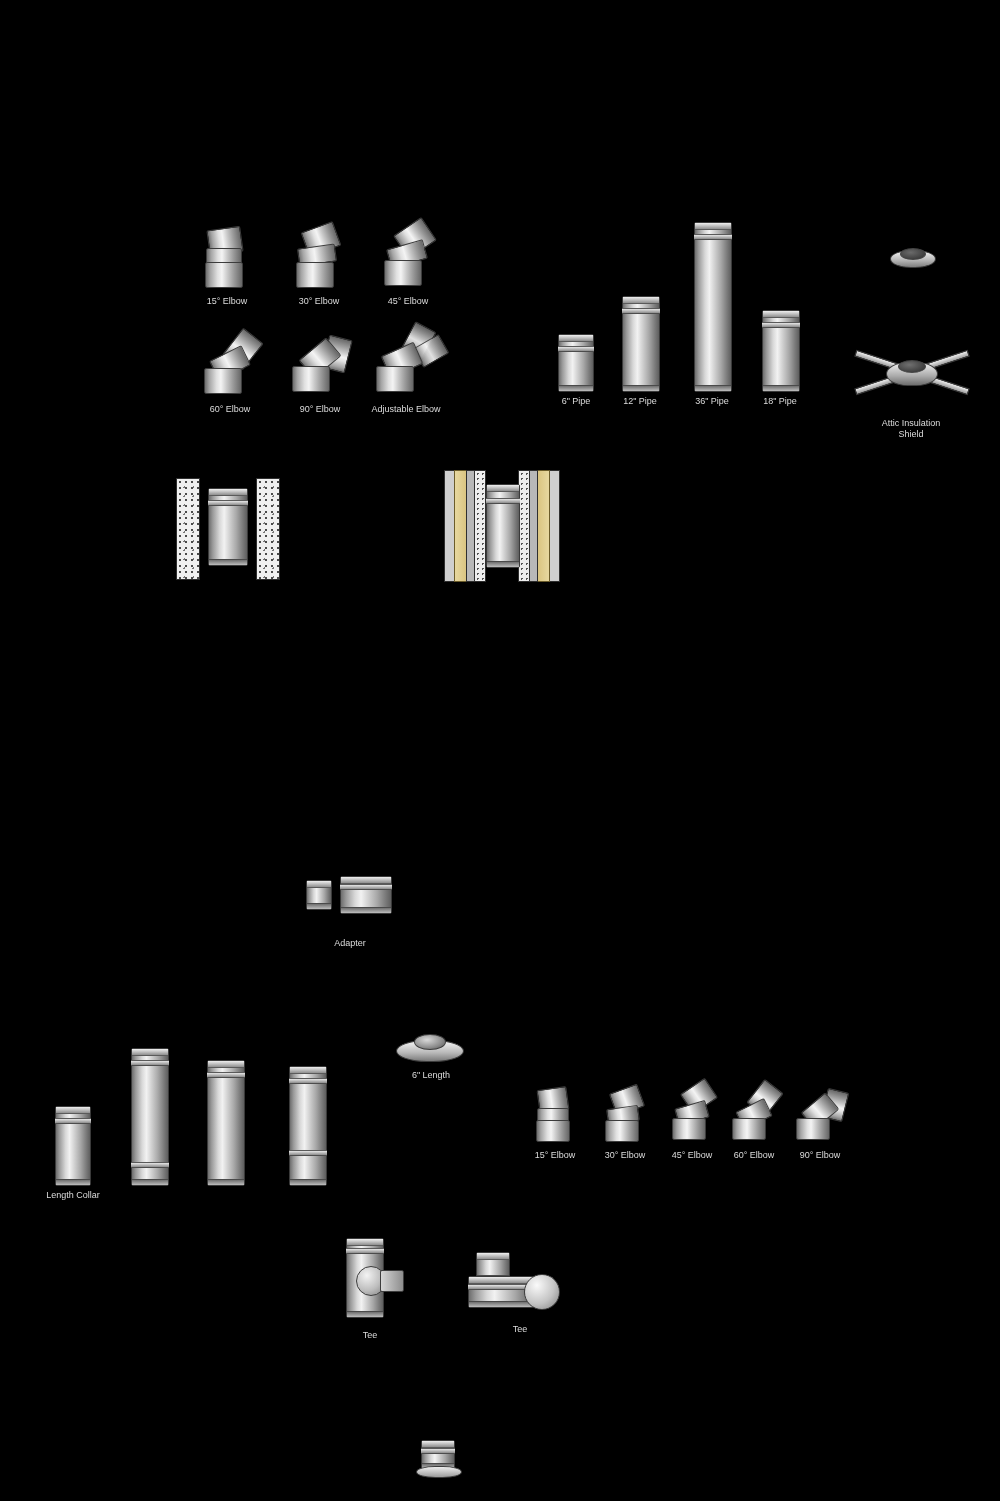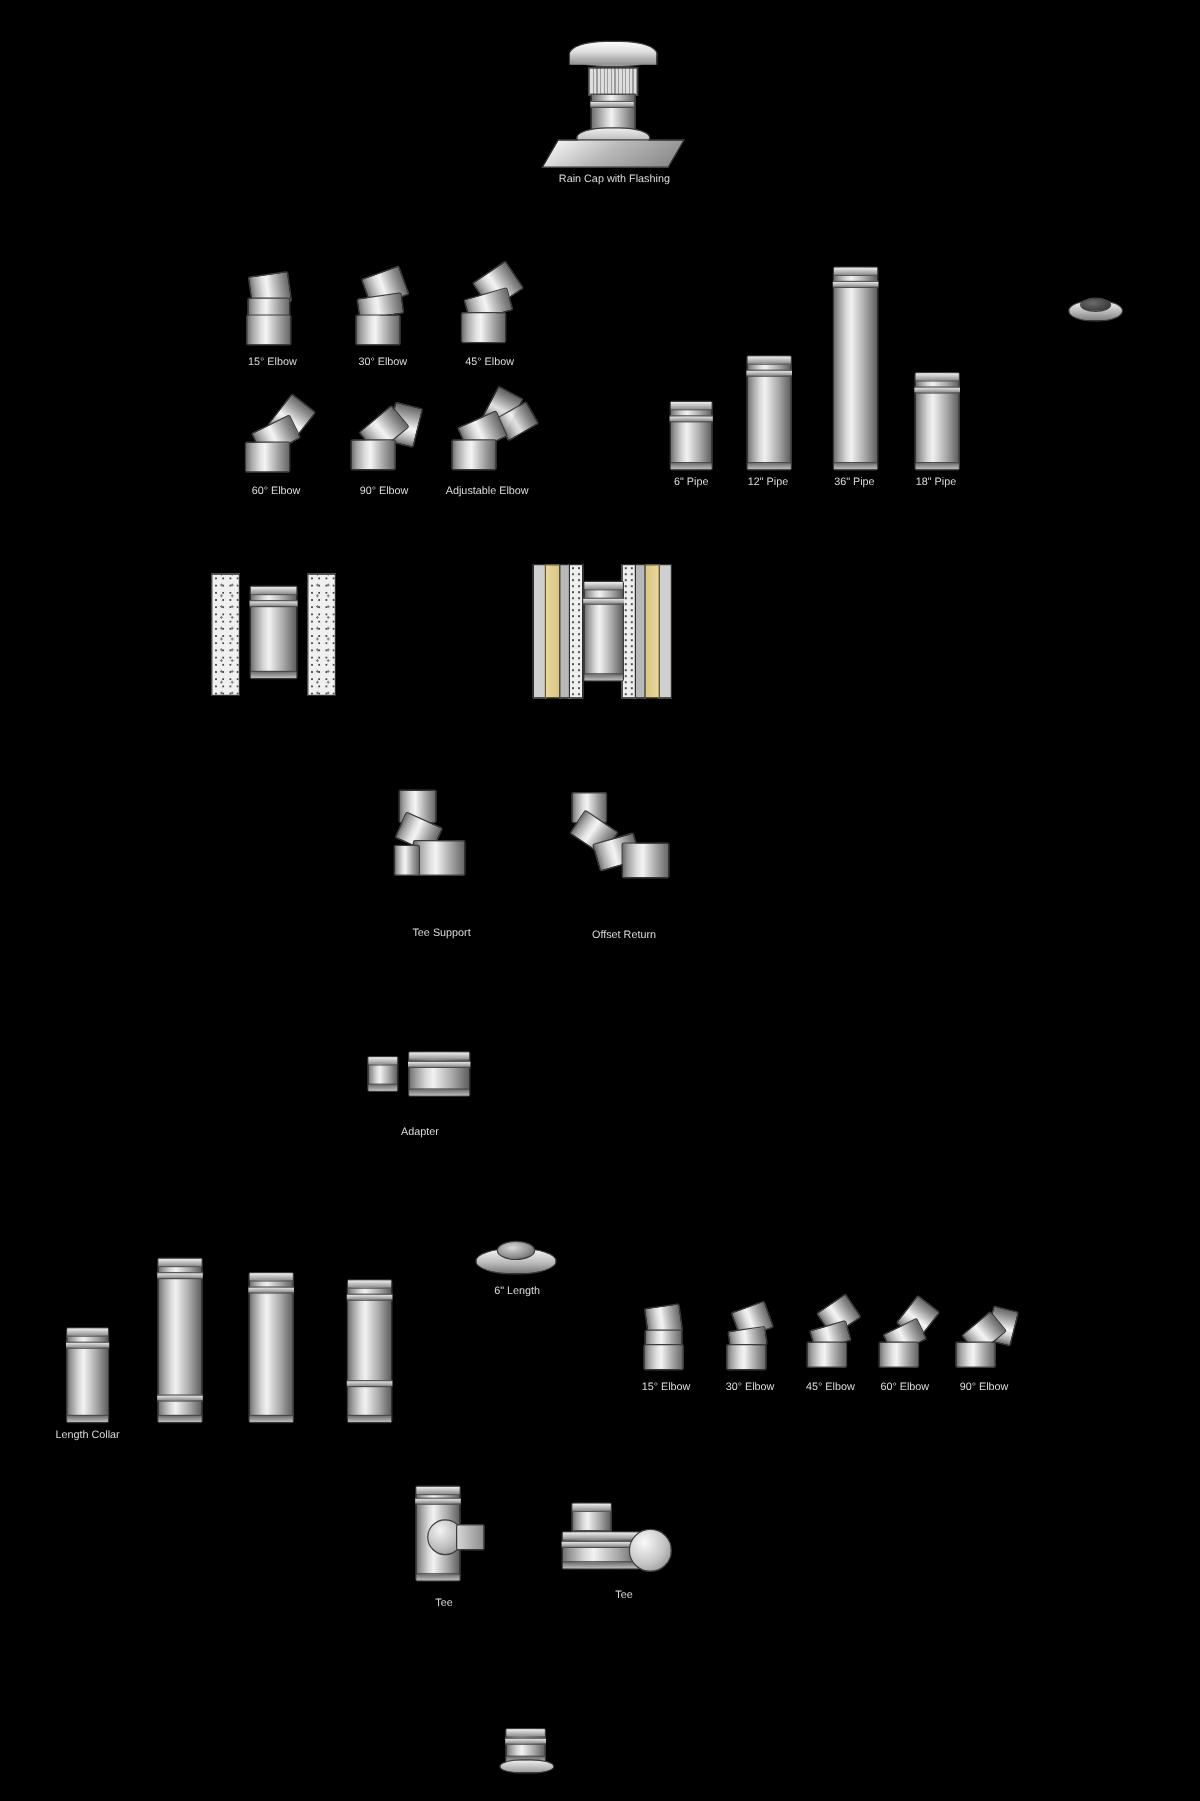--- a/index.html
+++ b/index.html
@@ -33,47 +33,20 @@
                #c8c8c8 60%,#9a9a9a 78%,#666 100%);
     border:1px solid #3c3c3c;border-radius:2px;box-sizing:border-box;}
   .plate{background:linear-gradient(135deg,#f2f2f2,#b9b9b9 45%,#8a8a8a);border:1px solid #3f3f3f;}
   .spk{background:linear-gradient(180deg,#efefef,#9d9d9d);border:1px solid #3d3d3d;}
 </style>
 </head>
 <body>
 
 <div class="stage">
 
-  <div class="item" style="left:452px;top:28px;width:120px;">
-    <div style="position:relative;width:120px;height:112px;">
-
-      <div style="position:absolute;left:22px;top:6px;width:72px;height:20px;border-radius:50%/60%;
-                  background:linear-gradient(180deg,#fbfbfb,#cfcfcf 60%,#9a9a9a);border:1px solid #3d3d3d;"></div>
-      <div style="position:absolute;left:22px;top:16px;width:72px;height:10px;
-                  background:linear-gradient(180deg,#d8d8d8,#8f8f8f);border-left:1px solid #3d3d3d;border-right:1px solid #3d3d3d;"></div>
-
-      <div style="position:absolute;left:38px;top:28px;width:40px;height:22px;
-                  background:repeating-linear-gradient(90deg,#9c9c9c 0 1px,#dedede 1px 3px),
-                             repeating-linear-gradient(0deg,rgba(60,60,60,.5) 0 1px,transparent 1px 3px);
-                  border:1px solid #4a4a4a;"></div>
-
-      <div style="position:absolute;left:40px;top:50px;width:36px;height:34px;
-                  background:linear-gradient(90deg,#6f6f6f,#d5d5d5 35%,#f2f2f2 46%,#a6a6a6 75%,#636363);
-                  border:1px solid #3d3d3d;"></div>
-      <div class="band" style="top:56px;left:40px;width:36px;"></div>
-
-      <div style="position:absolute;left:28px;top:78px;width:60px;height:16px;border-radius:50%/60%;
-                  background:linear-gradient(180deg,#ededed,#a0a0a0);border:1px solid #3d3d3d;"></div>
-
-      <div class="plate" style="position:absolute;left:6px;top:88px;width:104px;height:22px;
-                  transform:skewX(-30deg);"></div>
-    </div>
-    <div class="cap">Rain Cap with
-Flashing</div>
-  </div>
 
   <div class="item" style="left:190px;top:226px;width:74px;">
     <div class="ell" style="width:74px;height:66px;">
       <div class="seg" style="left:18px;top:2px;width:34px;height:26px;transform:rotate(-8deg);"></div>
       <div class="seg" style="left:16px;top:22px;width:36px;height:18px;"></div>
       <div class="seg" style="left:15px;top:36px;width:38px;height:26px;"></div>
     </div>
     <div class="cap">15° Elbow</div>
   </div>
 
@@ -156,20 +129,34 @@
   <div class="item" style="left:884px;top:246px;width:56px;">
     <div style="position:relative;width:56px;height:26px;">
       <div style="position:absolute;left:6px;top:4px;width:44px;height:16px;border-radius:50%/55%;
                   background:linear-gradient(180deg,#f4f4f4,#b3b3b3 60%,#7f7f7f);border:1px solid #3d3d3d;"></div>
       <div style="position:absolute;left:16px;top:2px;width:24px;height:10px;border-radius:50%;
                   background:radial-gradient(ellipse at 40% 35%,#6a6a6a,#2e2e2e);border:1px solid #454545;"></div>
     </div>
     <div class="cap"></div>
   </div>
 
+  <div class="item" style="left:852px;top:336px;width:118px;">
+    <div style="position:relative;width:118px;height:78px;">
+      <div class="spk" style="position:absolute;left:2px;top:22px;width:52px;height:5px;transform:rotate(18deg);"></div>
+      <div class="spk" style="position:absolute;left:64px;top:22px;width:52px;height:5px;transform:rotate(-18deg);"></div>
+      <div class="spk" style="position:absolute;left:2px;top:44px;width:52px;height:5px;transform:rotate(-18deg);"></div>
+      <div class="spk" style="position:absolute;left:64px;top:44px;width:52px;height:5px;transform:rotate(18deg);"></div>
+      <div style="position:absolute;left:34px;top:26px;width:50px;height:22px;border-radius:50%/60%;
+                  background:linear-gradient(180deg,#f0f0f0,#a9a9a9 60%,#6e6e6e);border:1px solid #3d3d3d;"></div>
+      <div style="position:absolute;left:46px;top:24px;width:26px;height:11px;border-radius:50%;
+                  background:radial-gradient(ellipse at 40% 35%,#707070,#2b2b2b);border:1px solid #454545;"></div>
+    </div>
+    <div class="cap" style="white-space:pre-line;">Attic Insulation
+Shield</div>
+  </div>
 
   <div class="item" style="left:172px;top:476px;width:112px;">
     <div style="position:relative;width:112px;height:104px;">
       <div style="position:absolute;left:4px;top:2px;width:22px;height:100px;
                   background:#f0f0f0;
                   background-image:radial-gradient(#4a4a4a 1px,transparent 1px),radial-gradient(#777 1px,transparent 1px);
                   background-size:6px 6px,9px 9px;background-position:0 0,3px 4px;border:1px solid #2f2f2f;"></div>
       <div style="position:absolute;right:4px;top:2px;width:22px;height:100px;
                   background:#f0f0f0;
                   background-image:radial-gradient(#4a4a4a 1px,transparent 1px),radial-gradient(#777 1px,transparent 1px);
@@ -200,39 +187,21 @@
       <div class="pipe" style="position:absolute;left:44px;top:16px;width:34px;height:84px;">
         <div class="tube" style="width:34px;height:84px;"></div>
         <div class="band" style="top:14px;left:0;width:34px;"></div>
       </div>
     </div>
     <div class="cap"></div>
   </div>
 
 
 
-  <div class="item" style="left:314px;top:658px;width:108px;">
-    <div class="ell" style="width:108px;height:110px;">
-      <div class="seg" style="left:18px;top:0px;width:32px;height:28px;"></div>
-      <div class="seg" style="left:18px;top:24px;width:34px;height:24px;transform:rotate(24deg);"></div>
-      <div class="seg" style="left:30px;top:42px;width:44px;height:30px;"></div>
-      <div class="seg" style="left:14px;top:46px;width:22px;height:26px;"></div>
-    </div>
-    <div class="cap">Tee Support</div>
-  </div>
-
-  <div class="item" style="left:462px;top:660px;width:116px;">
-    <div class="ell" style="width:116px;height:110px;">
-      <div class="seg" style="left:14px;top:0px;width:30px;height:26px;"></div>
-      <div class="seg" style="left:16px;top:22px;width:34px;height:24px;transform:rotate(34deg);"></div>
-      <div class="seg" style="left:34px;top:38px;width:36px;height:24px;transform:rotate(-16deg);"></div>
-      <div class="seg" style="left:56px;top:42px;width:40px;height:30px;"></div>
-    </div>
-    <div class="cap">Offset Return</div>
-  </div>
+
 
   <div class="item" style="left:300px;top:872px;width:100px;">
     <div style="position:relative;width:100px;height:48px;">
       <div class="pipe" style="position:absolute;left:6px;top:8px;width:26px;height:30px;">
         <div class="tube" style="width:26px;height:30px;"></div>
       </div>
       <div class="pipe" style="position:absolute;left:40px;top:4px;width:52px;height:38px;">
         <div class="tube" style="width:52px;height:38px;"></div>
         <div class="band" style="top:8px;left:0;width:52px;"></div>
       </div>

